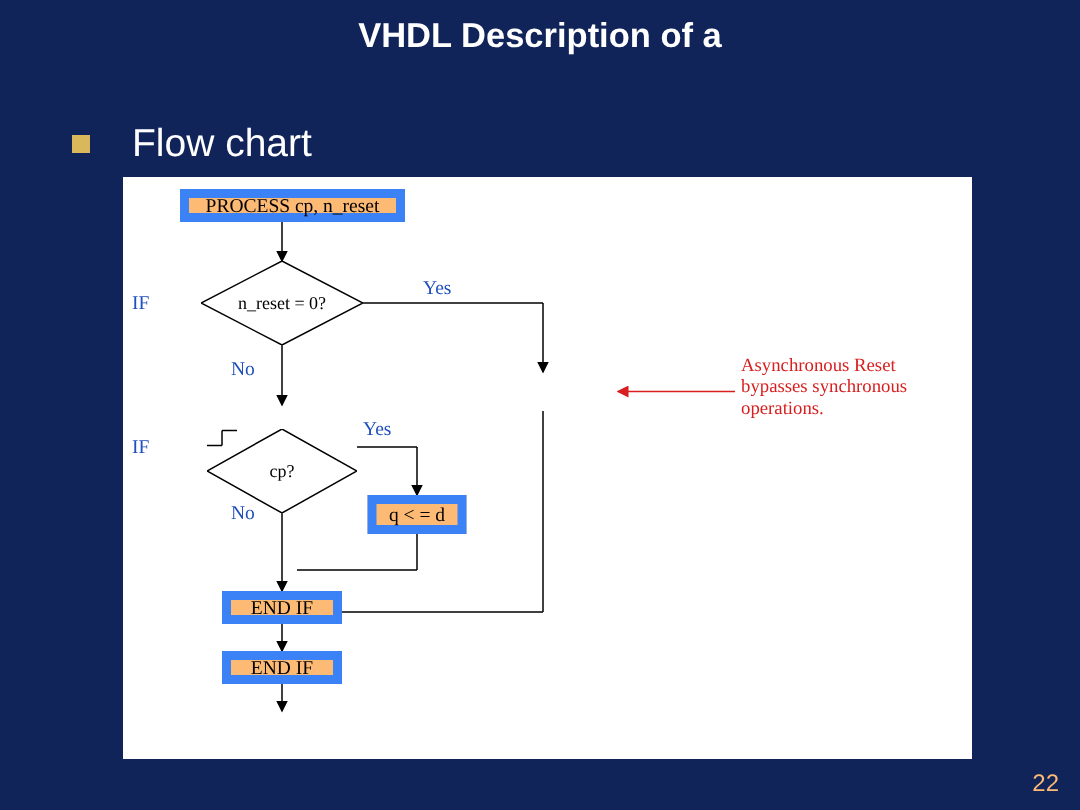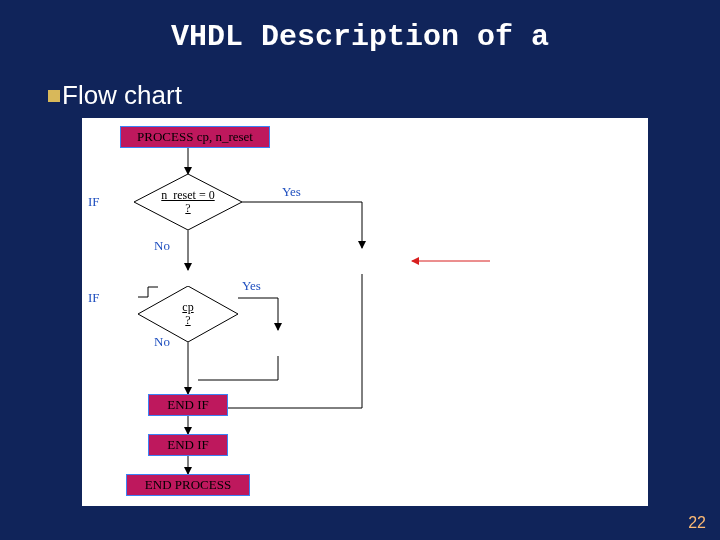--- a/index.html
+++ b/index.html
@@ -6,34 +6,33 @@
   body {
     width: 720px;
     height: 540px;
     background: #10245a;
     font-family: Arial, Helvetica, sans-serif;
     position: relative;
     overflow: hidden;
   }
   .title {
     color: #ffffff;
-    font-size: 30px;
+    font-size: 23px;
     font-weight: bold;
     text-align: center;
-    padding-top: 20px;
+    padding-top: 10px;
     line-height: 1.15;
-    font-family: Liberation Mono, monospace;
   }
   .subtitle-row {
     position: absolute;
     top: 80px;
     left: 48px;
     display: flex;
     align-items: center;
-    gap: 2px;
+    gap: 28px;
   }
   .bullet {
     width: 12px;
     height: 12px;
     background: #d8b85a;
   }
   .subtitle {
     color: #ffffff;
     font-size: 26px;
   }
@@ -42,47 +41,46 @@
     left: 82px;
     top: 118px;
     width: 566px;
     height: 388px;
     background: #ffffff;
   }
   .canvas svg { position:absolute; left:0; top:0; }
 
   .box {
     position: absolute;
-    border: 1px solid #3b82f6;
-    background: #be185d;
+    border: 6px solid #3b82f6;
+    background: #fdba74;
     font-family: "Times New Roman", serif;
     font-size: 13px;
     display: flex;
     align-items: center;
     justify-content: center;
     white-space: nowrap;
     padding: 0 6px;
   }
 
   .diamond {
     position: absolute;
     font-family: "Times New Roman", serif;
   }
   .diamond svg { display:block; }
   .diamond .dlabel {
     position: absolute;
     left: 0; top: 0; width: 100%; height: 100%;
     display: flex;
-    flex-direction: column;
+    flex-direction: row;
     align-items: center;
     justify-content: center;
     font-size: 12px;
     line-height: 1.05;
     text-align: center;
-    text-decoration: underline;
   }
   .q { font-size: 12px; }
 
   .lbl {
     position: absolute;
     font-family: "Times New Roman", serif;
     font-size: 13px;
   }
   .blue { color: #1f4fbf; }
   .red  { color: #d81f1f; font-size: 12.5px; line-height:1.15; }
@@ -183,23 +181,28 @@
         </g>
           </svg>
         <span>cp</span>
       </span>
       <span class="q">?</span>
     </div>
   </div>
   <div class="lbl blue" style="left:160px; top:160px;">Yes</div>
   <div class="lbl blue" style="left:72px; top:216px;">No</div>
 
+  <div class="box" style="left:163px; top:212px; width:66px; height:26px;">q &lt; = d</div>
 
   <div class="box" style="left:66px; top:276px; width:80px; height:22px;">END IF</div>
 
   <div class="box" style="left:66px; top:316px; width:80px; height:22px;">END IF</div>
 
-  <div class="box" style="left:44px; top:356px; width:124px; height:22px;">END PROCESS</div>
-
+
+  <div class="lbl red" style="left:412px; top:118px;">
+    <span>Asynchronous Reset</span><br>
+    <span>bypasses synchronous</span><br>
+    <span>operations.</span>
+  </div>
 
 </div>
 
 <div class="pagenum">22</div>
 
 </body></html>

